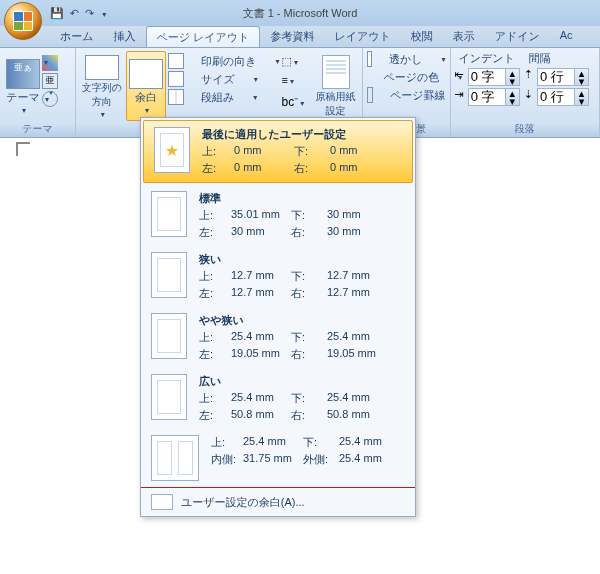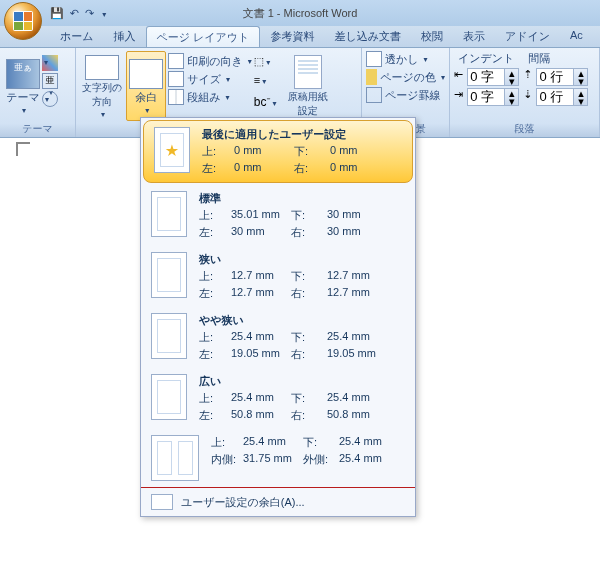--- a/index.html
+++ b/index.html
@@ -13,33 +13,33 @@
 .tabs{height:22px;background:linear-gradient(#d0e0f0,#c0d4ea);display:flex;padding-left:50px;border-bottom:1px solid #8aa8c8}
 .tab{padding:3px 10px;color:#2a4a7a;cursor:pointer}
 .tab.active{background:linear-gradient(#f6fbff,#e6f0fa);border:1px solid #8aa8c8;border-bottom:none;border-radius:3px 3px 0 0;color:#3a5a8a}
 .ribbon{height:90px;background:linear-gradient(#eaf2fb,#d2e2f4 85%,#b8cce4);display:flex;border-bottom:1px solid #8aa8c8}
 .group{border-right:1px solid #b0c4de;padding:3px 4px;display:flex;flex-direction:column;position:relative}
 .gtitle{position:absolute;bottom:1px;left:0;right:0;text-align:center;color:#4a6a9a;font-size:10px}
 .bigbtn{display:flex;flex-direction:column;align-items:center;gap:1px;padding:2px;height:70px;justify-content:center;color:#2a4a7a}
 .bigbtn .ico{width:34px;height:30px;border:1px solid #7a94b8;background:#fff;margin-top:2px}
 .bigbtn.active{background:linear-gradient(#fff0c8,#ffd868);border:1px solid #d8a030;border-radius:2px}
 .smic{width:16px;height:16px;display:inline-block;vertical-align:middle}
-.row{display:flex;align-items:center;gap:3px;color:#2a4a7a;margin-bottom:2px;white-space:nowrap}
+.row{display:flex;align-items:center;gap:17px;color:#2a4a7a;margin-bottom:2px;white-space:nowrap}
 .dd::after{content:"▾";font-size:8px;margin-left:2px;color:#2a4a7a}
 .pgico{width:28px;height:34px;border:1px solid #94a8c8;background:#fff;display:flex;flex-direction:column;padding:3px}
 .pgico span{height:2px;background:#cde;margin:1px 0}
 .spin{display:inline-flex;border:1px solid #a0b4d0;background:#fff;height:18px}
 .spin input{border:none;width:36px;padding:0 2px;font-size:13px}
 .spin .sbtn{width:14px;background:linear-gradient(#e8f0fa,#c8d8ec);border-left:1px solid #a0b4d0;font-size:7px;display:flex;flex-direction:column}
 .spin .sbtn span{flex:1;text-align:center;line-height:8px}
 .doc{position:absolute;left:0;top:138px;right:0;bottom:0;background:#fff}
 .doc .corner{position:absolute;left:16px;top:4px;width:14px;height:14px;border-left:2px solid #888;border-top:2px solid #888}
 .dropdown{position:absolute;left:140px;top:117px;width:276px;background:#f4f7fc;border:1px solid #98a8c8;box-shadow:2px 2px 6px rgba(0,0,0,.25)}
 .ditem{display:flex;padding:6px 10px;gap:12px}
-.ditem.hl{background:linear-gradient(#fff4d0,#ffd868 70%,#ffc838);border:1px solid #d8a030;margin:2px;border-radius:8px}
+.ditem.hl{background:linear-gradient(#fff4d0,#ffd868 70%,#ffc838);border:1px solid #d8a030;margin:2px;border-radius:2px}
 .ditem .thumb{width:36px;height:46px;border:1px solid #9aaecb;background:#fff;position:relative;flex-shrink:0}
 .thumb::before{content:"";position:absolute;inset:5px;border:1px solid #c8d8ec}
 .thumb.star::after{content:"★";position:absolute;left:50%;top:50%;transform:translate(-50%,-50%);color:#f0b828;font-size:16px}
 .thumb.spread{width:48px}.thumb.spread::before{inset:5px 26px 5px 5px}.thumb.spread::after{content:"";position:absolute;inset:5px 5px 5px 26px;border:1px solid #c8d8ec}
 .info{flex:1}
 .info .ttl{font-weight:bold;color:#16365c;margin-bottom:2px}
 .info .grid{display:grid;grid-template-columns:28px 56px 32px 56px;gap:2px 4px;color:#16365c}
 .dfoot{border-top:1px solid #b91c1c;padding:6px 10px;display:flex;align-items:center;gap:8px;color:#16365c}
 .dfoot .fic{width:22px;height:16px;border:1px solid #9aaecb;background:#fff}
 </style>
@@ -62,21 +62,21 @@
   <span class="dd"></span>
  </div>
  <div class="title">文書 1 - Microsoft Word</div>
 </div>
 
 <div class="tabs">
  <div class="tab">ホーム</div>
  <div class="tab">挿入</div>
  <div class="tab active">ページ レイアウト</div>
  <div class="tab">参考資料</div>
- <div class="tab">差し込み文書</div>
+ <div class="tab">レイアウト</div>
  <div class="tab">校閲</div>
  <div class="tab">表示</div>
  <div class="tab">アドイン</div>
  <div class="tab">Ac</div>
 </div>
 
 <div class="ribbon">
  <div class="group" style="width:76px">
   <div style="display:flex">
    <div class="bigbtn dd">

